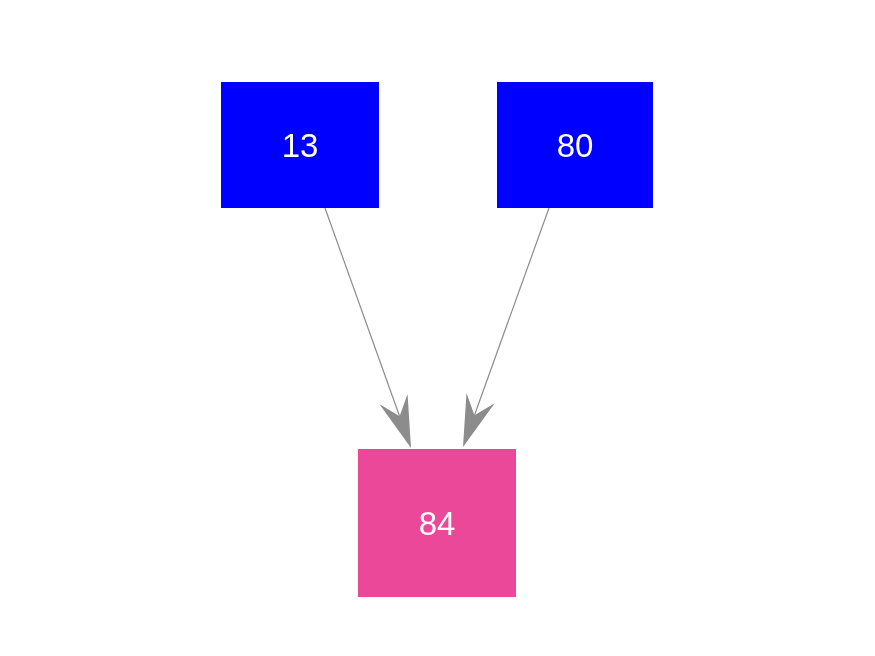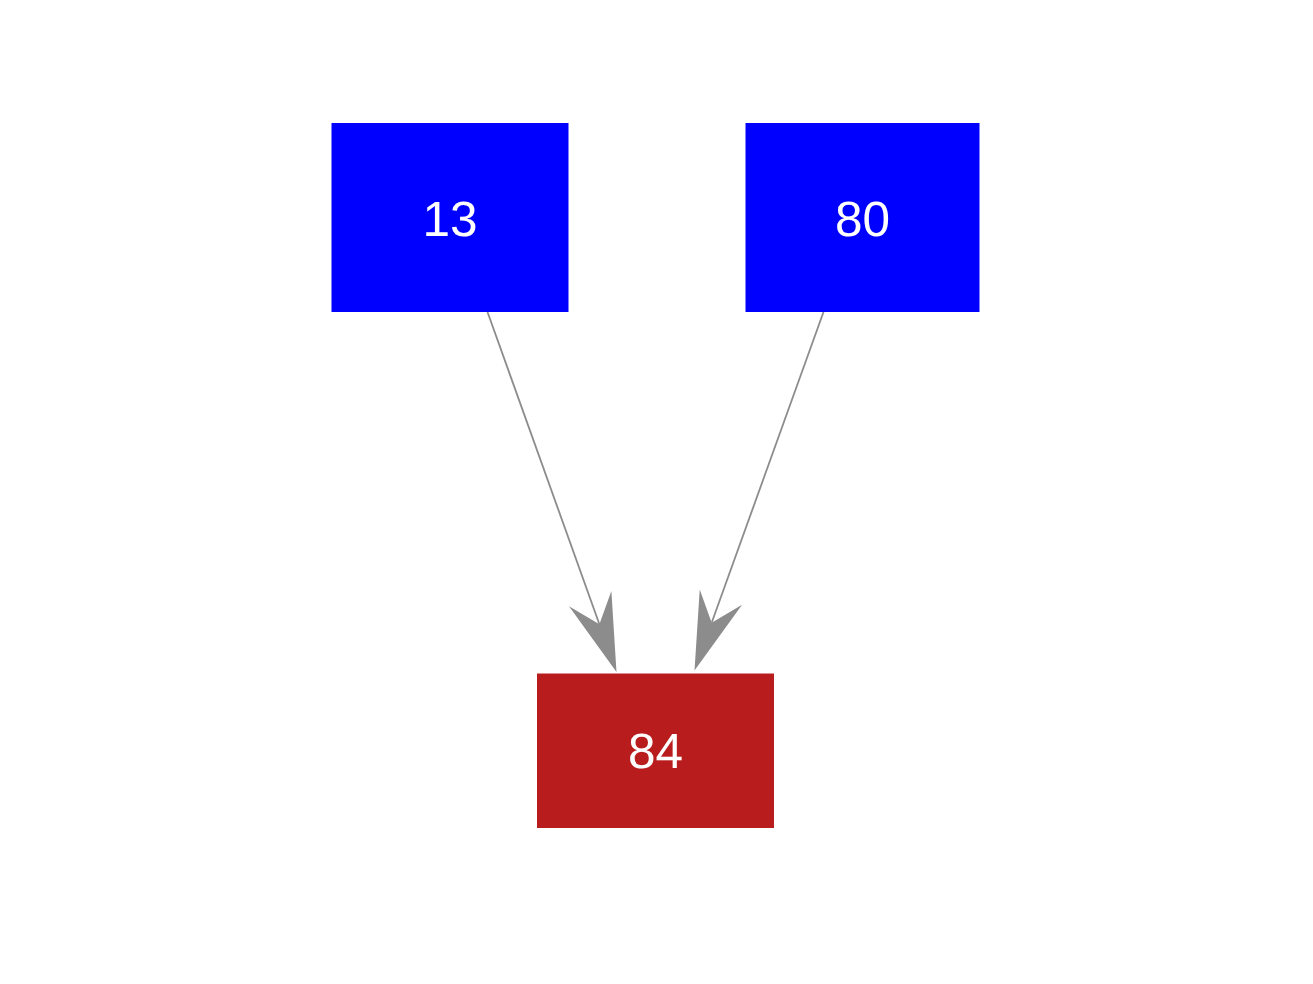--- a/index.html
+++ b/index.html
@@ -49,16 +49,16 @@
       <polygon points="411,448 379.33803691405444,404.10785840786286 399.59824153887183,416.18113917824695 407.57962935939736,393.9879544482816" fill="#8c8c8c"></polygon>
       <line x1="549" y1="208" x2="474.44400579731035" y2="415.1963094702654" stroke="#8c8c8c" stroke-width="1.2"></line>
       <polygon points="463,447 466.4920989205361,392.99254454124696 474.44400579731035,415.1963094702654 494.7202266096496,403.1499461364929" fill="#8c8c8c"></polygon>
     </svg>
 <div class="graph-node" style="left: 221px; top: 82px; width: 158px; height: 126px; background: rgb(0, 0, 255); color: rgb(255, 255, 255);">
     <span class="node-label">13</span>
   </div>
     <div class="graph-node" style="left: 497px; top: 82px; width: 156px; height: 126px; background: rgb(0, 0, 255); color: rgb(255, 255, 255);">
     <span class="node-label">80</span>
   </div>
-    <div class="graph-node" style="left: 358px; top: 449px; width: 158px; height: 103px; background: #b91c1c; color: rgb(255, 255, 255);">
+    <div class="graph-node" style="left: 358px; top: 449px; width: 158px; height: 148px; background: #ec4899; color: rgb(255, 255, 255);">
     <span class="node-label">84</span>
   </div>
   </div>
 
 </body></html>

